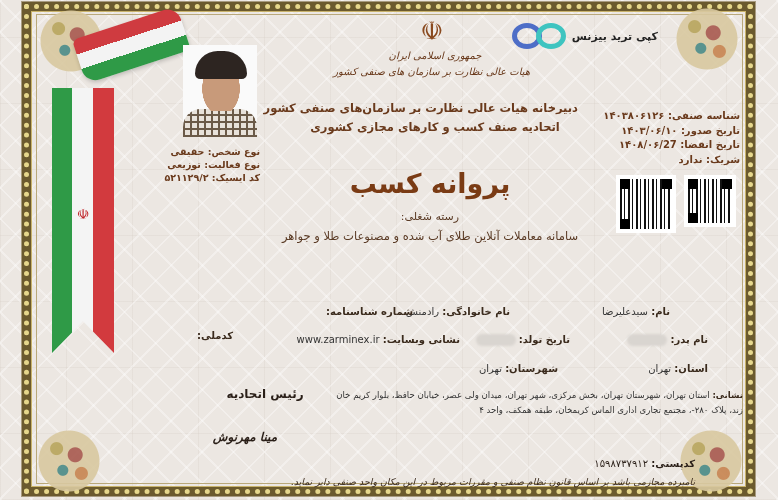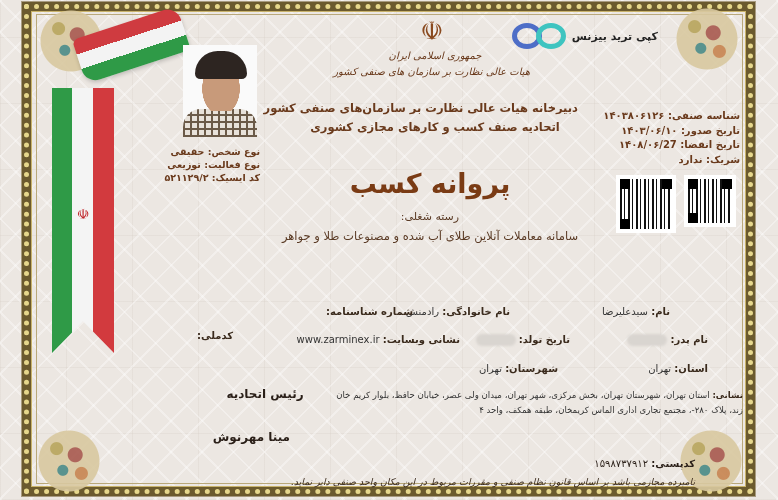--- a/index.html
+++ b/index.html
@@ -140,21 +140,21 @@
 
   
   .field { position: absolute; direction: rtl; font-size: 10px; color: #333; white-space: nowrap; }
   .field b { color: #3a2a1c; }
   .blur { display: inline-block; width: 40px; height: 12px; background: #d9d5d0; border-radius: 6px; vertical-align: middle; filter: blur(1px); }
 
   .address { position: absolute; left: 333px; top: 388px; width: 410px; direction: rtl; text-align: right; font-size: 8.6px; line-height: 15px; color: #333; }
   .address b { color: #3a2a1c; }
 
   .sig-title { left: 205px; top: 387px; width: 120px; text-align: center; font-weight: bold; font-size: 12px; color: #2a1f18; direction: rtl; }
-  .sig-name { left: 200px; top: 430px; width: 90px; font-weight: bold; font-size: 12px; color: #2a1f18; direction: rtl; }
+  .sig-name { left: 200px; top: 430px; width: 90px; text-align: center; font-weight: bold; font-size: 12px; color: #2a1f18; direction: rtl; font-style: italic; }
 
   .postal { position: absolute; left: 560px; top: 458px; width: 135px; direction: rtl; text-align: right; font-size: 10px; color: #2a1f18; }
   .footer-note { position: absolute; left: 240px; top: 476px; width: 455px; direction: rtl; text-align: right; font-family: "DejaVu Serif", serif; font-style: italic; font-size: 9.4px; color: #3a2a1c; white-space: nowrap; }
 </style>
 </head>
 <body>
 
 <div class="cert">
 
   <div class="frame-outer"></div>

